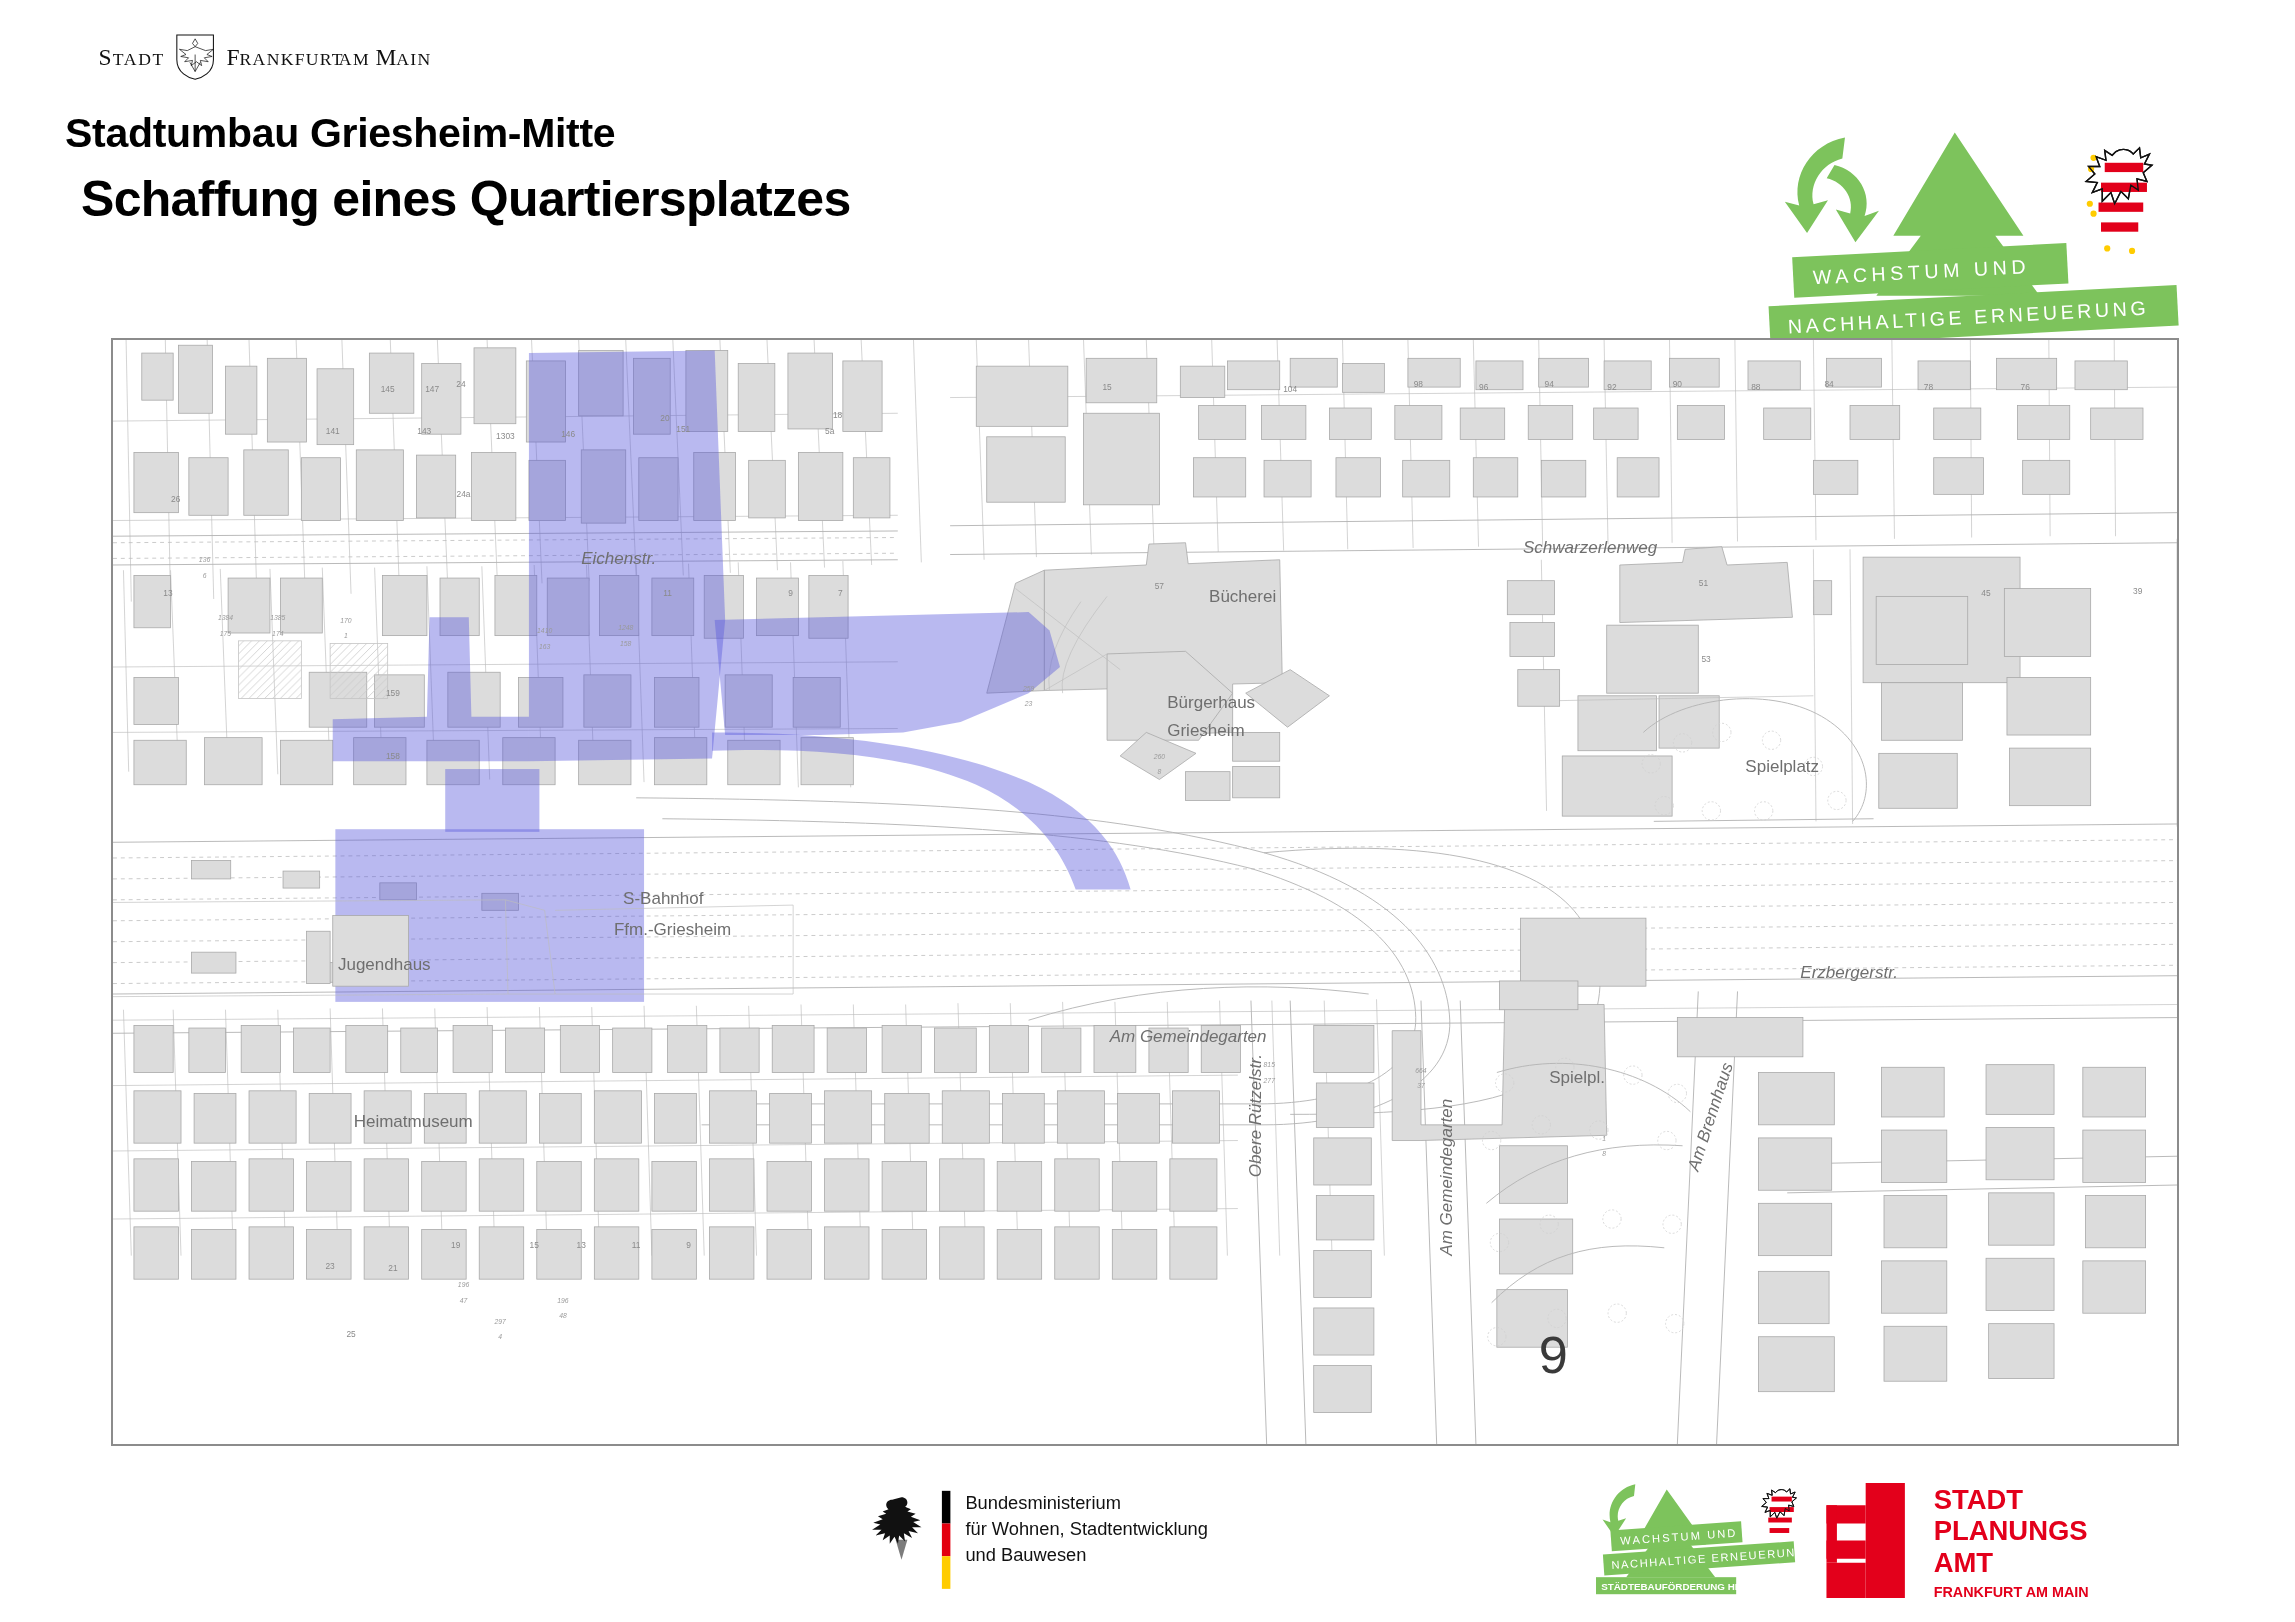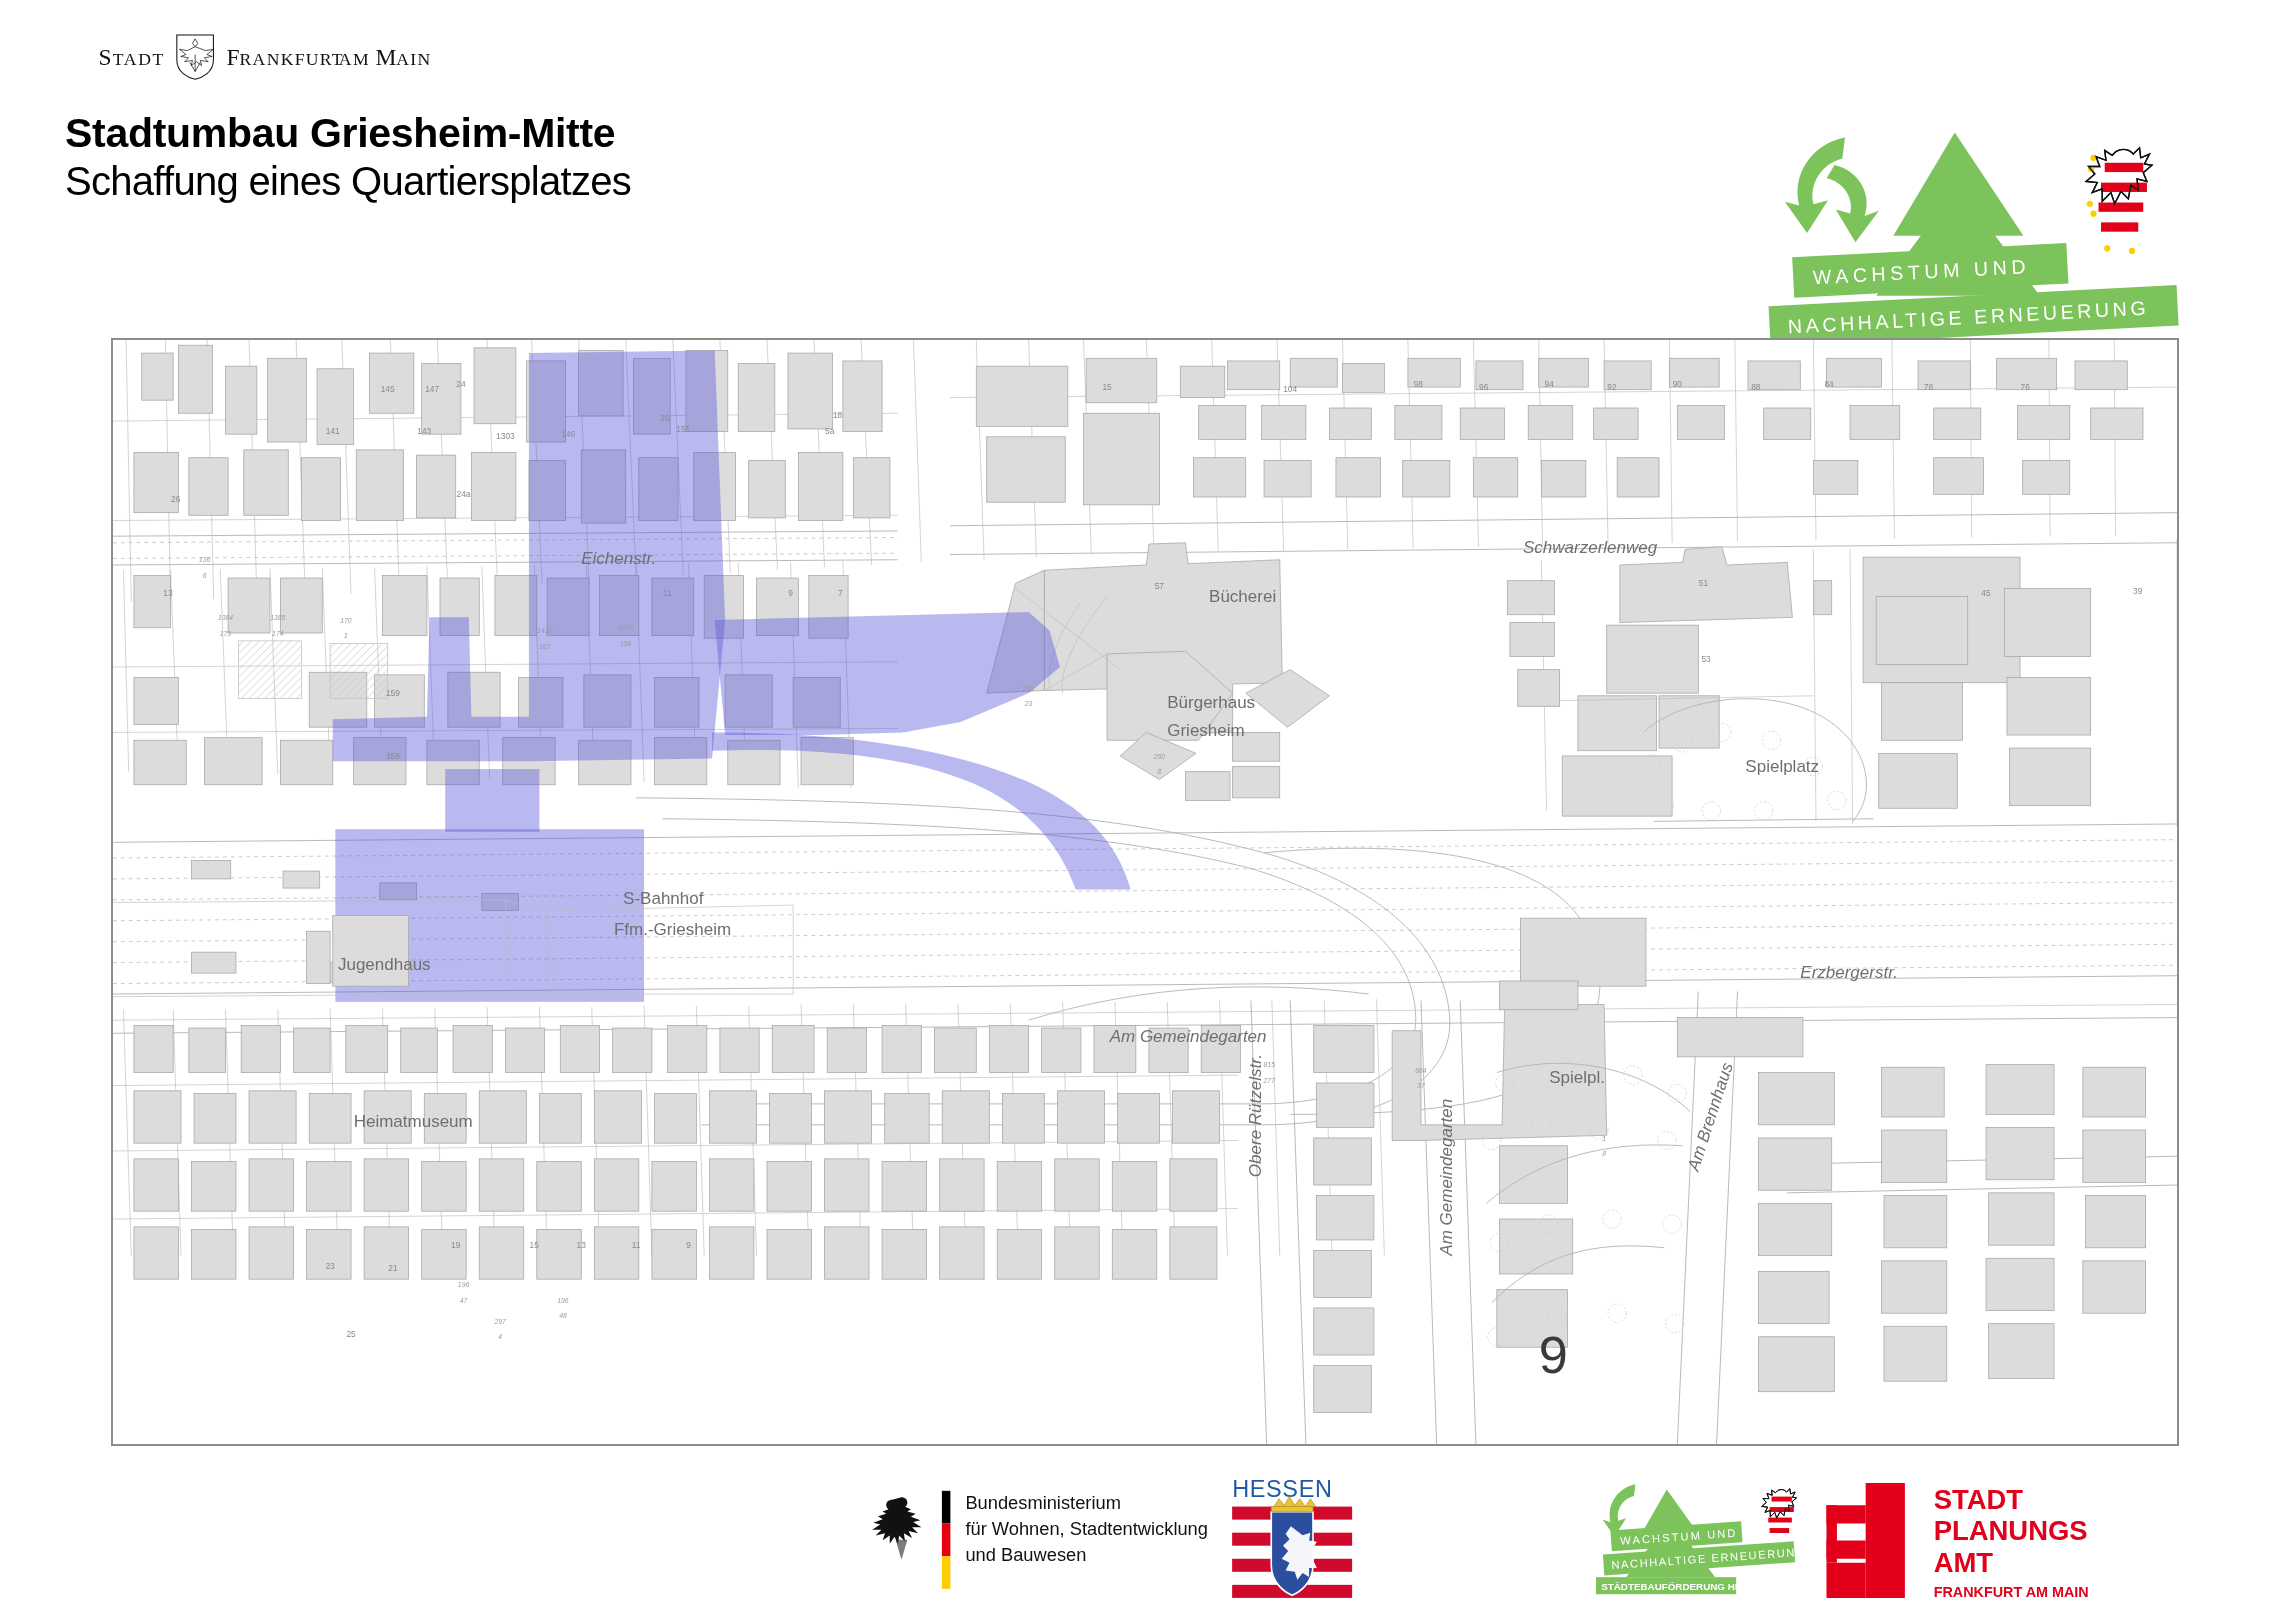--- a/index.html
+++ b/index.html
@@ -5,21 +5,21 @@
   html,body{margin:0;padding:0;background:#fff;}
   body{width:2295px;height:1622px;position:relative;overflow:hidden;
        font-family:"Liberation Sans",sans-serif;color:#000;}
 
   
   #city-logo{position:absolute;left:98px;top:31px;width:419px;height:49px;}
   #city-logo svg{width:100%;height:100%;display:block;}
 
   #title-block{position:absolute;left:65px;top:111px;width:1243px;}
   #subtitle{font-size:41px;font-weight:bold;letter-spacing:-0.3px;line-height:1.1;margin:0 0 3.9px 0;}
-  #maintitle{font-size:40px;font-weight:normal;letter-spacing:-0.7px;line-height:1.08;margin:0;}
+  #maintitle{font-size:50px;font-weight:bold;letter-spacing:-0.7px;line-height:1.08;margin:16px;}
 
   
   #program-logo{position:absolute;right:72px;top:118px;width:458px;height:268px;}
   #program-logo svg{width:100%;height:100%;display:block;}
 
   
   #map-frame{position:absolute;left:111px;top:338px;width:2064px;height:1104px;
              border:2px solid #8c8c8c;background:#ffffff;overflow:hidden;text-align:right;}
   #map-canvas{position:absolute;inset:0;}
   #map-canvas svg{width:100%;height:100%;display:block;}
@@ -740,39 +740,20 @@
       <rect x="110" y="24" width="13" height="50" fill="#000"></rect>
       <rect x="110" y="74" width="13" height="50" fill="#e3000f"></rect>
       <rect x="110" y="124" width="13" height="50" fill="#ffcc00"></rect>
 
       <text x="146" y="52" font-family="Liberation Sans, sans-serif" font-size="28" fill="#111">Bundesministerium</text>
       <text x="146" y="92" font-family="Liberation Sans, sans-serif" font-size="28" fill="#111">für Wohnen, Stadtentwicklung</text>
       <text x="146" y="132" font-family="Liberation Sans, sans-serif" font-size="28" fill="#111">und Bauwesen</text>
     </svg>
   </div>
 
-  <div class="foot-logo" id="logo-hessen">
-    <svg viewBox="0 0 230 200" xmlns="http://www.w3.org/2000/svg">
-      <text x="14" y="34" font-family="Liberation Sans, sans-serif" font-size="36" fill="#1e5aa8" letter-spacing="1">HESSEN</text>
-      <g>
-        <rect x="14" y="48" width="184" height="20" fill="#d00a2d"></rect>
-        <rect x="14" y="88" width="184" height="20" fill="#d00a2d"></rect>
-        <rect x="14" y="128" width="184" height="20" fill="#d00a2d"></rect>
-        <rect x="14" y="168" width="184" height="20" fill="#d00a2d"></rect>
-      </g>
-
-      <path d="M74 56 h64 v82 c0 28 -22 42 -32 46 c-10 -4 -32 -18 -32 -46 z" fill="#2b4f9e" stroke="#fff" stroke-width="2.5"></path>
-      <g fill="#fff">
-        <path d="M104 78 l-8 12 l6 8 l-10 10 l8 8 l-10 12 l12 6 l-6 12 l14 2 l4 12 l8 -10 l10 6 l0 -14 l12 0 l-6 -12 l10 -8 l-10 -10 l6 -10 l-12 -2 l2 -12 l-12 4 z" opacity="0.95"></path>
-      </g>
-
-      <path d="M78 48 l8 -12 l8 10 l8 -14 l8 14 l8 -10 l8 12 l8 -12 l8 12 h-64 z" fill="#e8c33a" stroke="#b58f19" stroke-width="1"></path>
-      <rect x="74" y="48" width="64" height="8" fill="#e8c33a" stroke="#b58f19" stroke-width="1"></rect>
-    </svg>
-  </div>
 
 
   <div class="foot-logo" id="logo-wachstum">
     <svg viewBox="0 0 400 200" xmlns="http://www.w3.org/2000/svg">
       <g fill="#7dc35c">
         <path d="M60 14 c-28 6 -44 32 -38 58 l-12 -4 l18 26 l18 -28 l-12 4 c-4 -16 6 -34 24 -38 z"></path>
         <path d="M108 22 L168 106 L144 106 L182 156 L46 156 L84 106 L60 106 Z"></path>
       </g>
       <g transform="translate(242,18) scale(0.5)">
         <path d="M70 12 c10 -6 22 -4 28 4 l10 -10 l2 16 l14 -6 l-8 16 l12 2 l-14 12 l6 14 l-16 -4 l2 18 l-12 -8 l-4 22 l-12 -12 l-10 20 l-6 -18 l-14 14 l0 -20 l-16 6 l8 -16 l-18 -2 l14 -12 l-10 -12 l18 0 l-6 -16 l16 6 l-2 -16 l12 8 z" fill="#fff" stroke="#111" stroke-width="3"></path>

